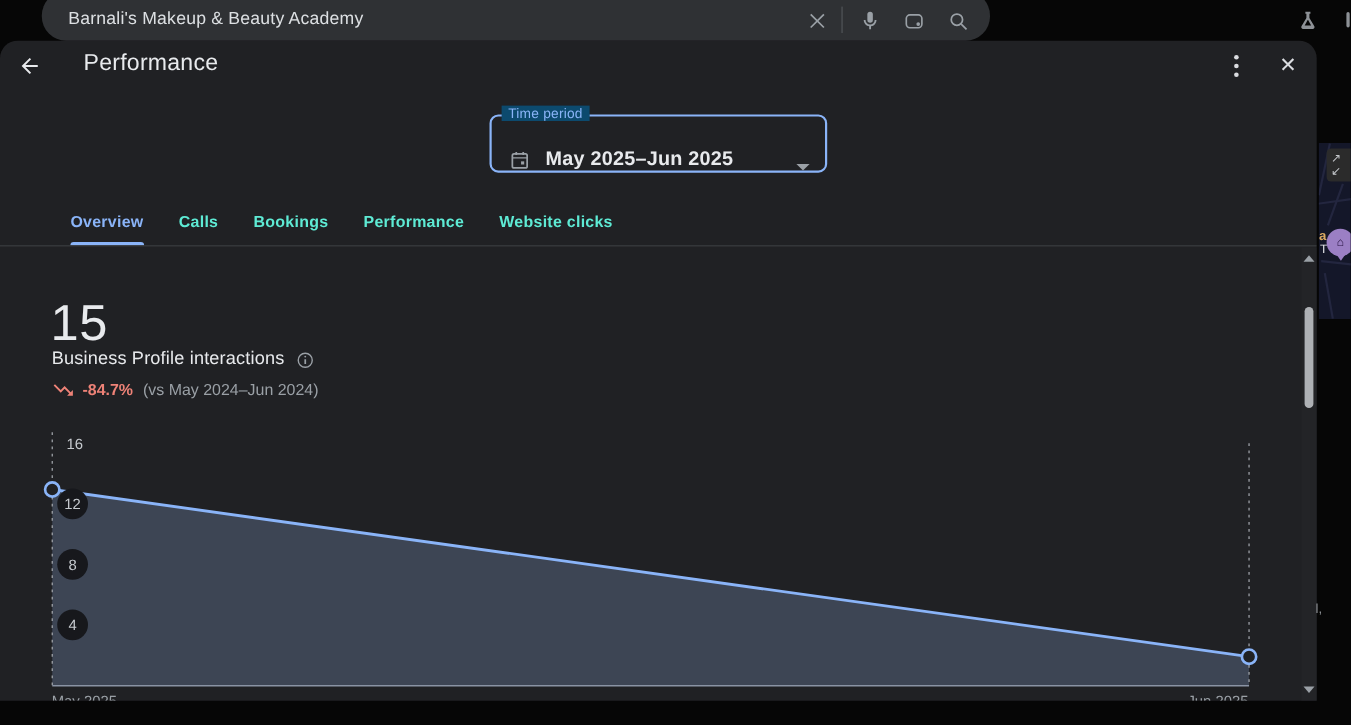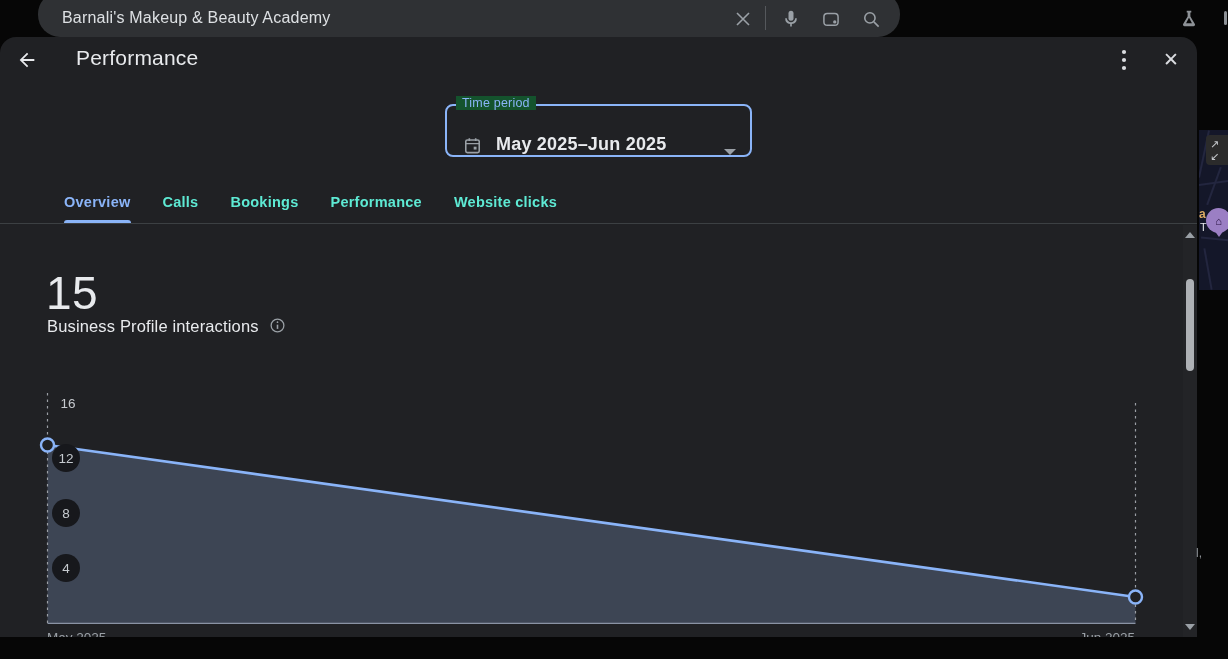--- a/index.html
+++ b/index.html
@@ -23,39 +23,39 @@
     border-radius:16px 16px 0 0; overflow:hidden; }
   #back-btn { left:12px; top:8px; width:30px; height:30px; color:#e8eaed; display:flex; align-items:center; justify-content:center; }
   #panel-title { left:76px; top:9px; font-size:21px; color:#e8eaed; letter-spacing:.2px; }
   #kebab-btn { left:1110px; top:8px; width:28px; height:30px; display:flex; align-items:center; justify-content:center; }
   #close-btn { left:1156px; top:7px; width:30px; height:30px; color:#dadce0; font-size:19px;
     display:flex; align-items:center; justify-content:center; }
 
   
   #time-field { left:445px; top:67px; width:307px; height:53px; border:2px solid #8ab4f8;
     border-radius:8px; display:flex; align-items:flex-end; padding:0 14px 0 16px; }
-  #time-label { left:456px; top:59px; background:#14532d; color:#8ab4f8; font-size:12.5px;
+  #time-label { left:456px; top:59px; background:#0c4a6e; color:#8ab4f8; font-size:12.5px;
     padding:0 6px; letter-spacing:.2px; }
   #cal-icon { color:#9aa0a6; margin-right:14px; display:flex; }
   #time-value { color:#e8eaed; font-size:18px; font-weight:700; letter-spacing:.2px; flex:1; }
   #time-caret { width:0; height:0; border-left:6px solid transparent; border-right:6px solid transparent;
     border-top:6px solid #9aa0a6; }
 
   
   #tabs { left:0; top:148px; width:1126px; height:38px; display:flex; padding-left:64px; gap:32px; }
   .tab { font-size:14.5px; font-weight:700; color:#5eead4; letter-spacing:.25px; position:relative;
     display:flex; align-items:center; height:34px; }
   .tab.active { color:#8ab4f8; }
   .tab.active::after { content:""; position:absolute; left:0; right:0; bottom:-4px; height:3px;
     background:#8ab4f8; border-radius:3px 3px 0 0; }
   #tab-divider { left:0; top:186px; width:1197px; height:1px; background:#3c4043; }
 
   
   #metric-value { left:46px; top:229px; font-size:46px; color:#e8eaed; letter-spacing:.5px; }
-  #metric-row { left:47px; top:280px; display:flex; align-items:flex-start; gap:10px; }
+  #metric-row { left:47px; top:280px; display:flex; align-items:flex-end; gap:10px; }
   #metric-name { font-size:16.5px; color:#e8eaed; letter-spacing:.15px; }
   #info-icon { color:#9aa0a6; display:flex; }
   #trend-row { left:47px; top:307px; display:flex; align-items:center; gap:7px; }
   #trend-icon { color:#ee8277; display:flex; }
   #trend-value { color:#ee8277; font-size:14.5px; font-weight:700; }
   #trend-compare { color:#9aa0a6; font-size:14.5px; margin-left:2px; }
 
   
   #chart-svg { left:0; top:353px; }
 
@@ -171,20 +171,29 @@
     <div class="abs" id="metric-value">15</div>
     <div class="abs" id="metric-row">
       <span id="metric-name">Business Profile interactions</span>
       <span id="info-icon">
         <svg width="17" height="17" viewBox="0 0 24 24" fill="none" stroke="currentColor" stroke-width="1.8">
           <circle cx="12" cy="12" r="9"></circle>
             <path d="M12 10.8v6" stroke-width="2.2"></path>
             <circle cx="12" cy="7.3" r="1.2" fill="currentColor" stroke="none"></circle>
           </svg>
       </span>
+    </div>
+    <div class="abs" id="trend-row">
+      <span id="trend-icon">
+        <svg width="21" height="21" viewBox="0 0 24 24" fill="currentColor">
+            <path d="M16 18l2.29-2.29-4.88-4.88-4 4L2 7.41 3.41 6l6 6 4-4 6.3 6.29L22 12v6h-6z"></path>
+          </svg>
+      </span>
+      <span id="trend-value">-84.7%</span>
+      <span id="trend-compare">(vs May 2024–Jun 2024)</span>
     </div>
 
     <svg class="abs" id="chart-svg" width="1197" height="247" viewBox="0 0 1197 247">
       <path d="M47.5 55 L1135.5 207 L1135.5 233 L47.5 233 Z" fill="#3d4554"></path>
       <line x1="47.5" y1="3" x2="47.5" y2="233" stroke="#9b9fa5" stroke-width="1.2" stroke-dasharray="2.5 4"></line>
       <line x1="1135.5" y1="13" x2="1135.5" y2="233" stroke="#9b9fa5" stroke-width="1.2" stroke-dasharray="2.5 4"></line>
       <line x1="47.5" y1="233.4" x2="1135.5" y2="233.4" stroke="#8a93a4" stroke-width="1.2"></line>
       <line x1="47.5" y1="55" x2="1135.5" y2="207" stroke="#8ab4f8" stroke-width="2.6"></line>
       <circle cx="47.5" cy="55" r="6.5" fill="#202124" stroke="#8ab4f8" stroke-width="2.4"></circle>
       <circle cx="1135.5" cy="207" r="6.5" fill="#202124" stroke="#8ab4f8" stroke-width="2.4"></circle>

